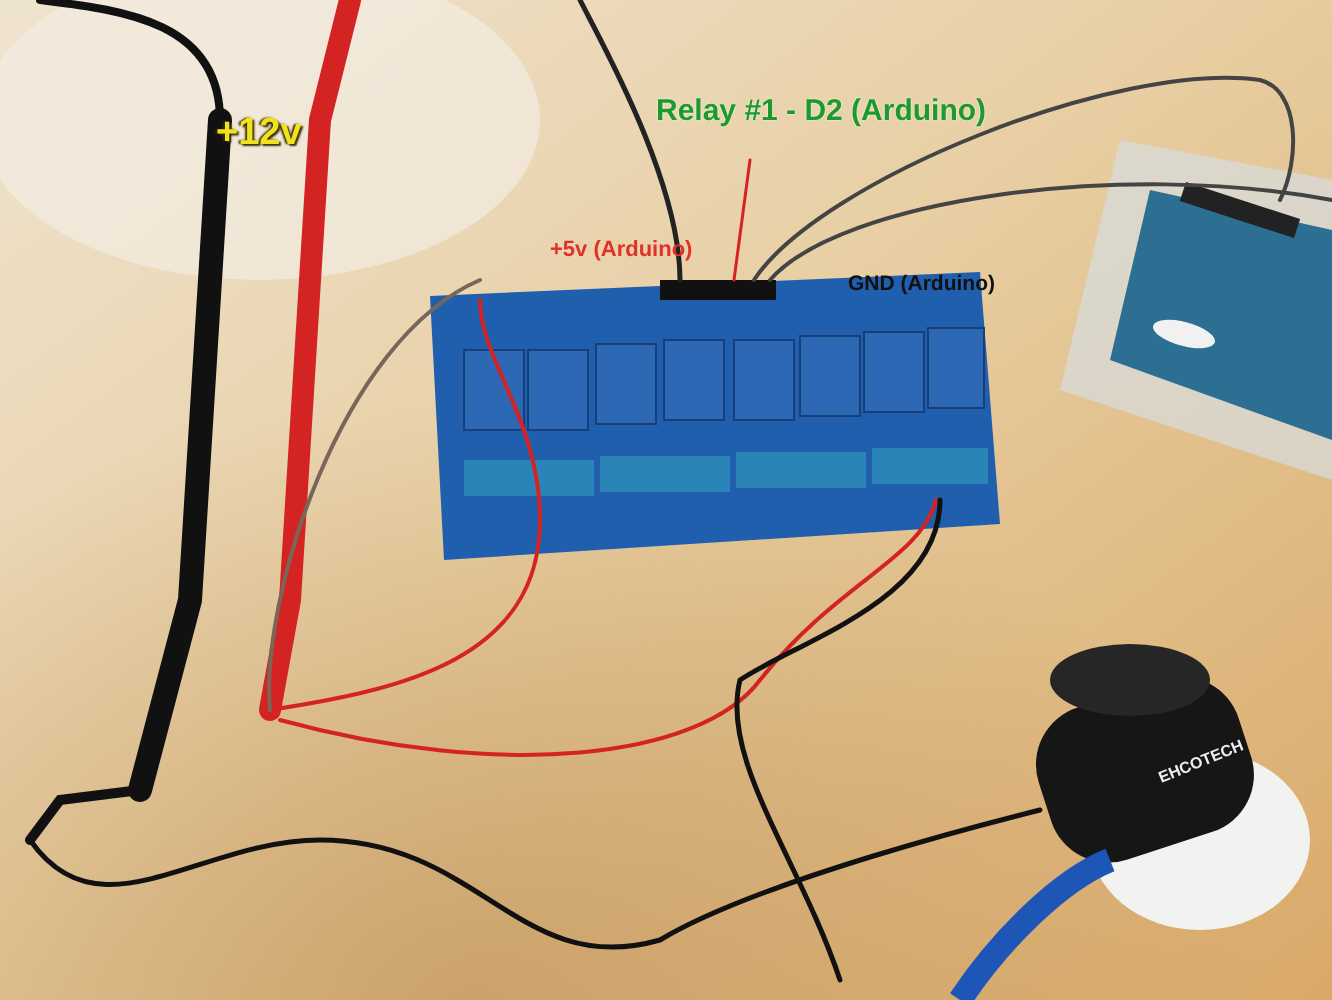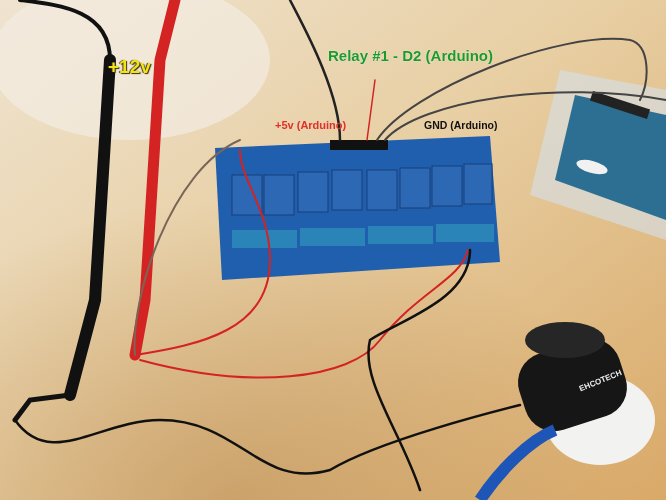--- a/index.html
+++ b/index.html
@@ -3,21 +3,21 @@
 <meta charset="utf-8">
 <style>
   html, body { margin: 0; padding: 0; }
   body { width: 666px; height: 500px; overflow: hidden; background: #e9d3ad; font-family: "Liberation Sans", sans-serif; }
   #scene { position: relative; width: 666px; height: 500px; overflow: hidden; }
   svg.bg { position: absolute; left: 0; top: 0; }
   .label { position: absolute; font-weight: bold; white-space: nowrap; font-family: "Liberation Sans", sans-serif; }
   .lbl-12v { left: 108px; top: 56px; font-size: 19px; color: #f2e21e; text-shadow: 1px 1px 1px #3a3000, -1px 0 1px #3a3000; }
   .lbl-relay { left: 328px; top: 47px; font-size: 15px; color: #1c9a2c; text-shadow: 0 0 1px #fff; }
   .lbl-5v { left: 275px; top: 119px; font-size: 11px; color: #e0302a; }
-  .lbl-gnd { left: 424px; top: 119px; font-size: 10.5px; color: #111; }
+  .lbl-gnd { left: 424px; top: 136px; font-size: 10.5px; color: #111; }
   .valve-text { position: absolute; font-size: 8px; font-weight: bold; color: #eee; transform: rotate(-22deg); transform-origin: left top; }
 </style>
 </head>
 <body>
 
 <div id="scene">
   <svg class="bg" width="666" height="500" viewBox="0 0 666 500">
     <defs>
       <linearGradient id="wood" x1="0" y1="0" x2="1" y2="1">
         <stop offset="0" stop-color="#efe4d0"></stop>

